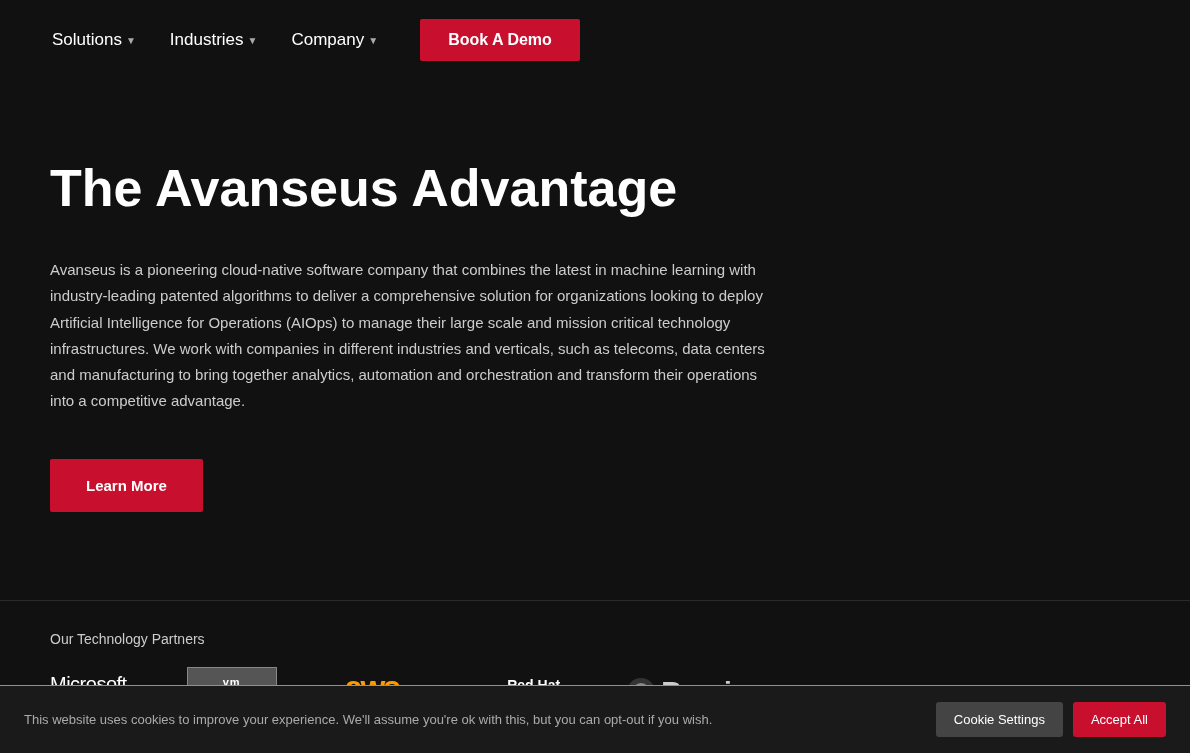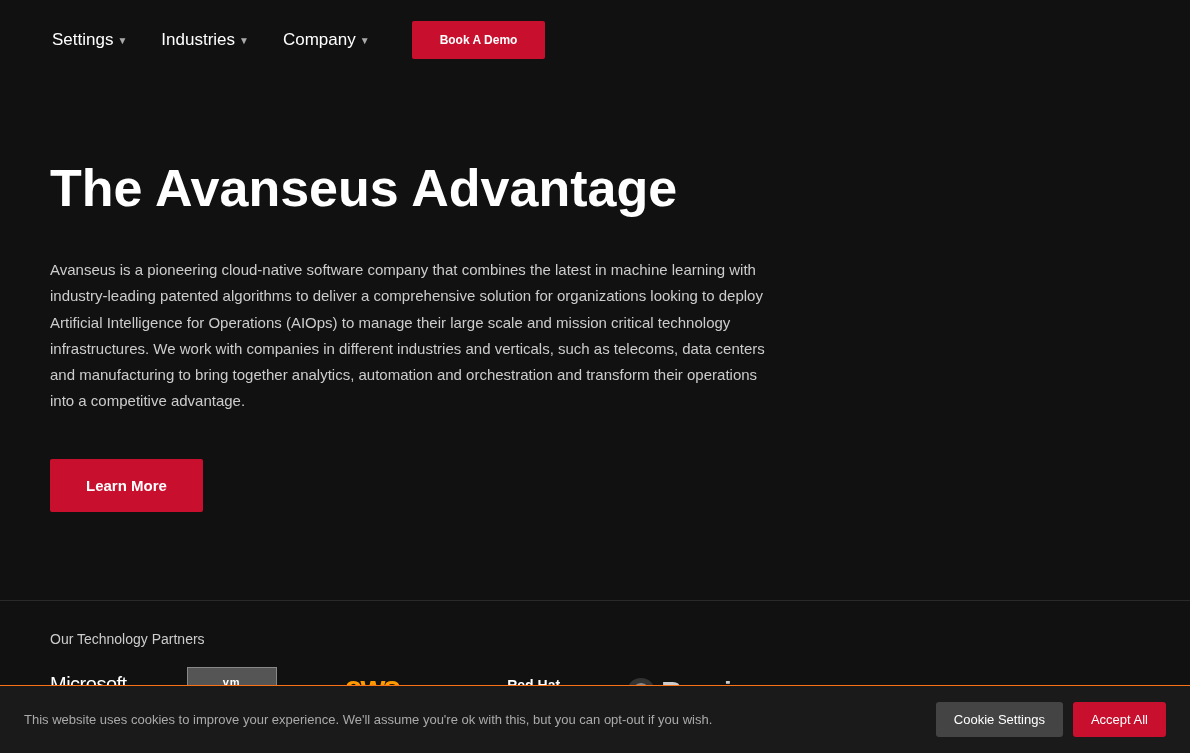--- a/index.html
+++ b/index.html
@@ -50,21 +50,21 @@
     .chevron {
       font-size: 10px;
       color: #aaaaaa;
     }
 
     .book-demo-btn {
       background-color: #c8102e;
       color: #ffffff;
       border: none;
       padding: 12px 28px;
-      font-size: 12px;
+      font-size: 16px;
       font-weight: 600;
       cursor: pointer;
       border-radius: 2px;
       margin-left: 20px;
     }
 
     
     .main-content {
       padding: 80px 50px 60px 50px;
       max-width: 820px;
@@ -255,21 +255,21 @@
       gap: 0;
     }
   </style>
 </head>
 <body>
 
 <nav>
 
   <div class="nav-links">
     <a class="nav-item">
-      <span>Settings</span>
+      <span>Solutions</span>
       <span class="chevron">▼</span>
     </a>
     <a class="nav-item">
       <span>Industries</span>
       <span class="chevron">▼</span>
     </a>
     <a class="nav-item">
       <span>Company</span>
       <span class="chevron">▼</span>
     </a>

